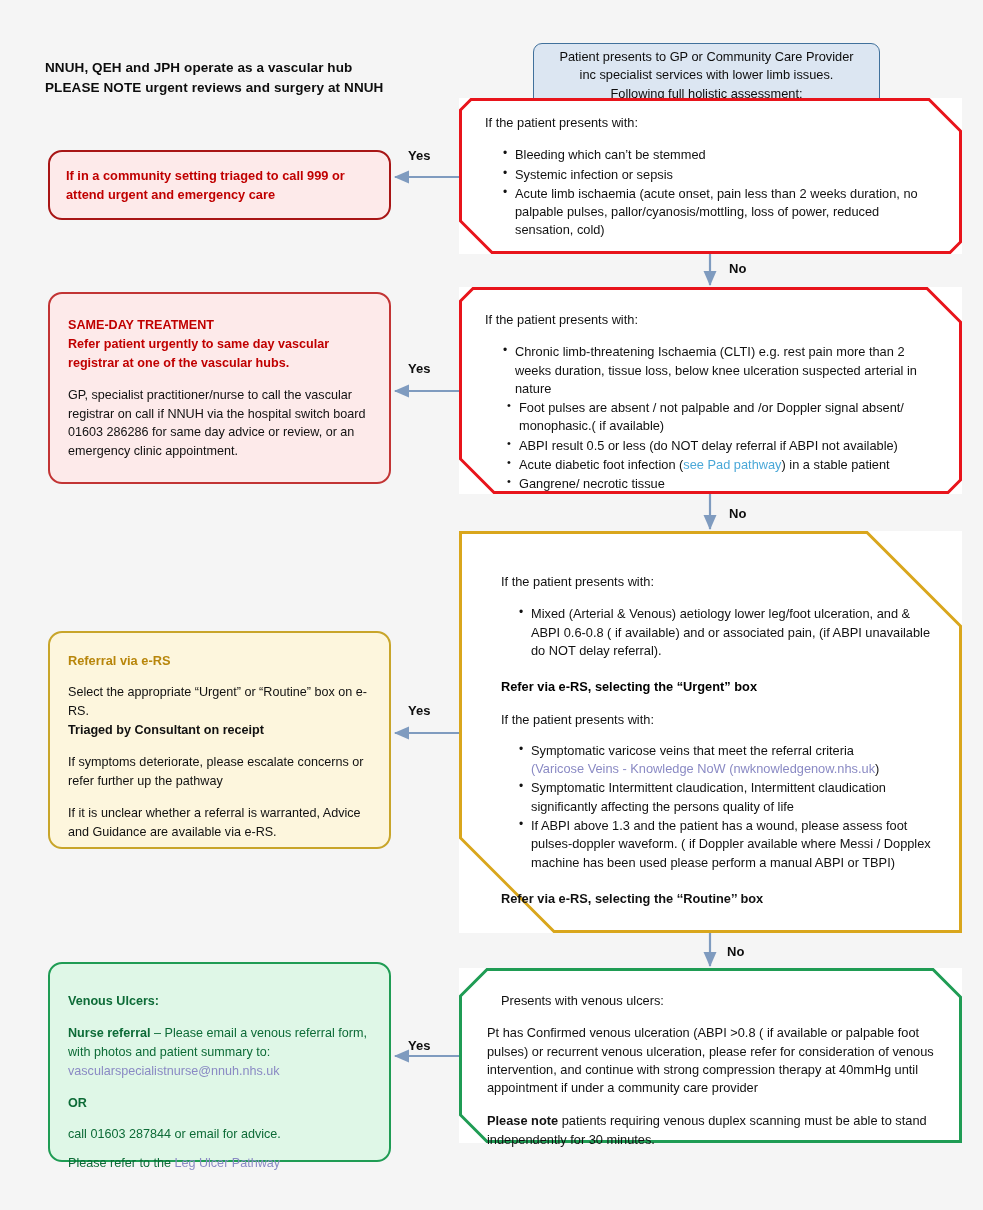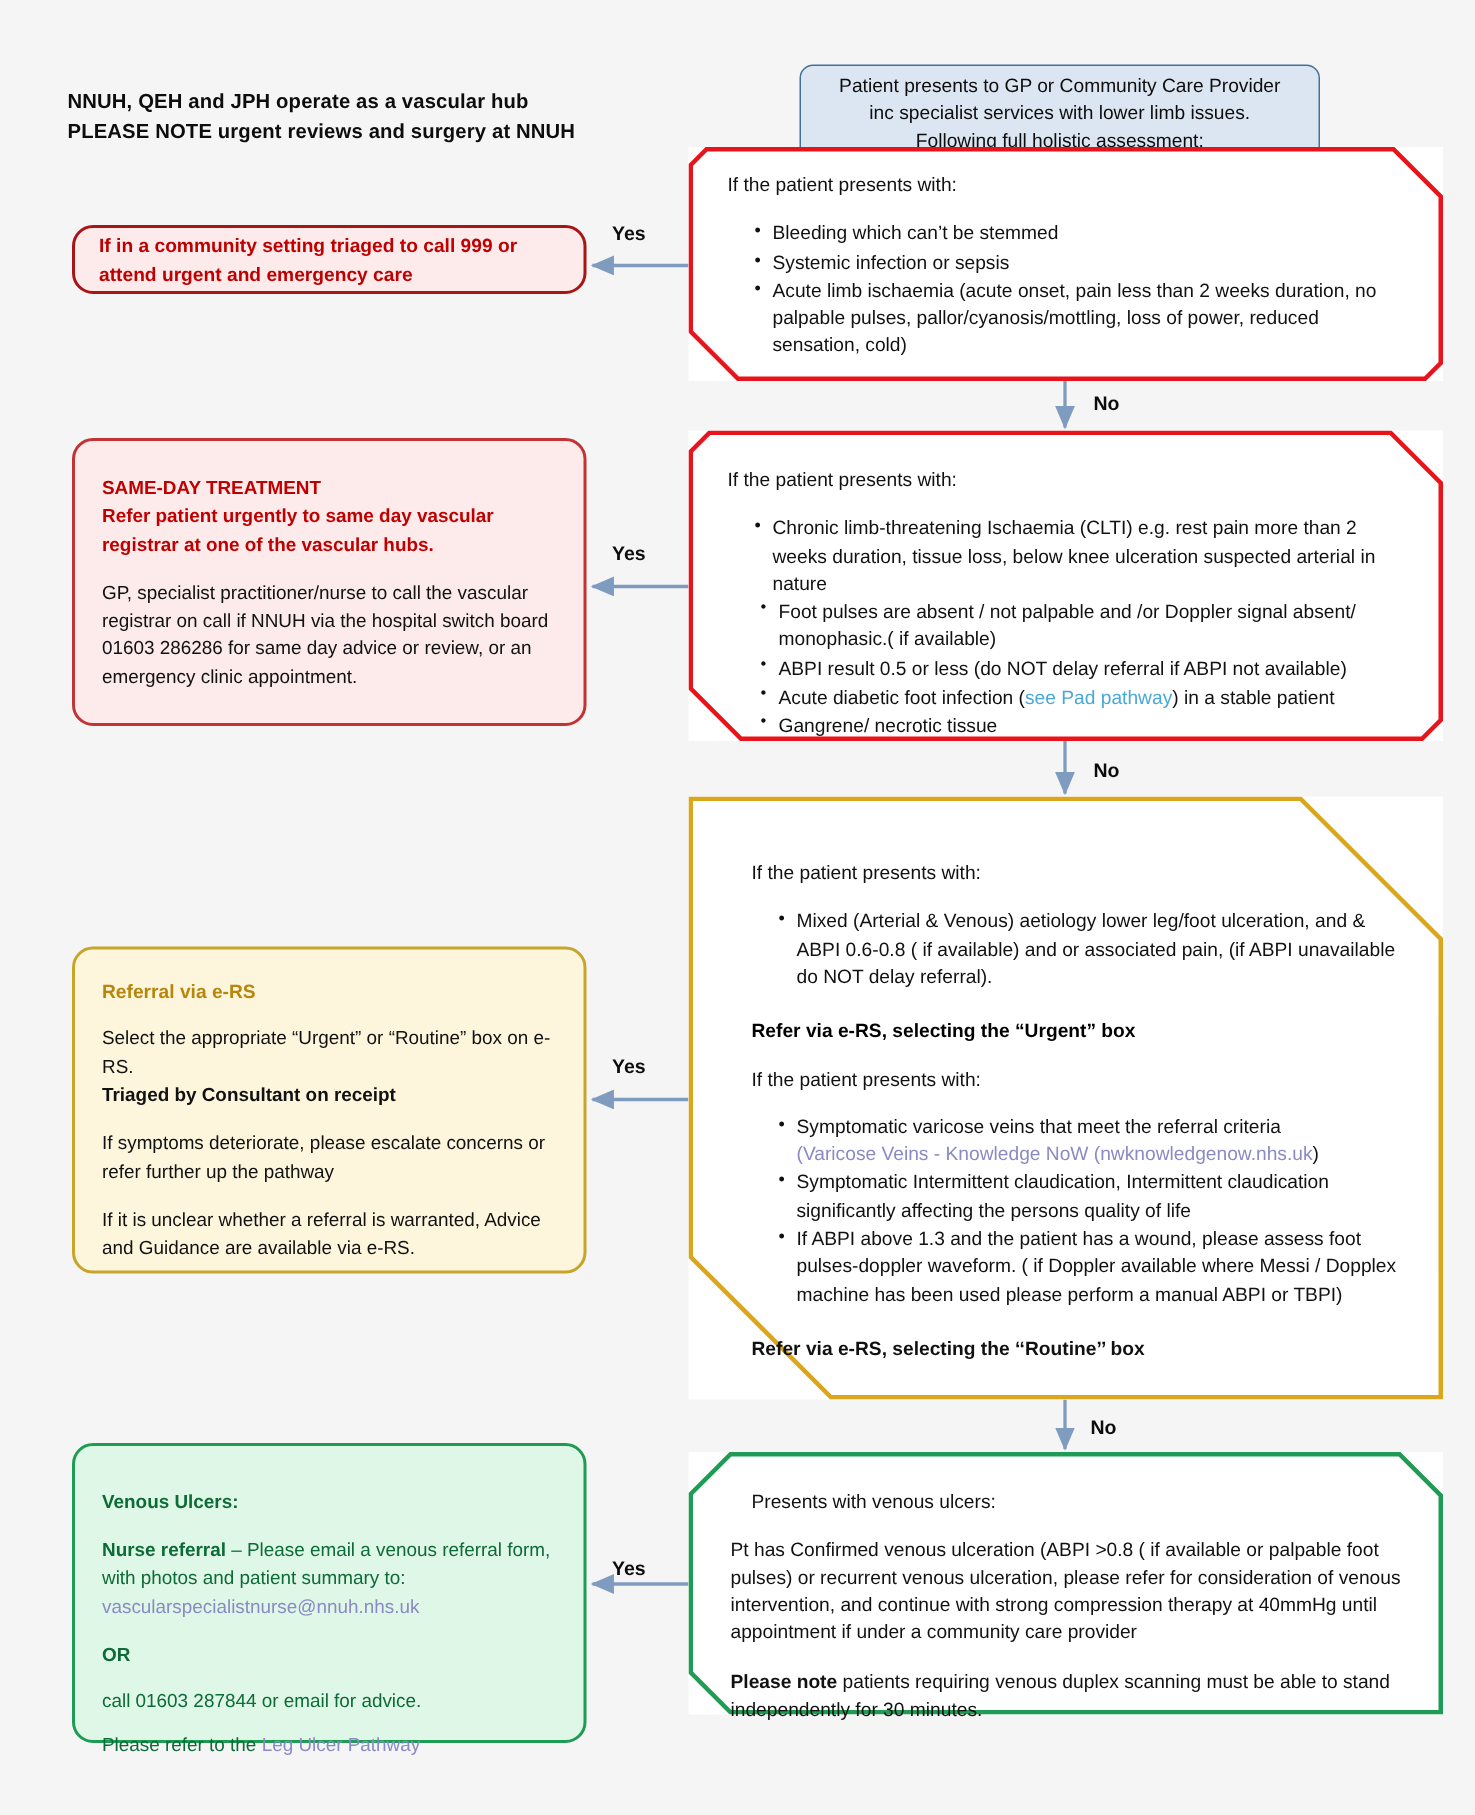--- a/index.html
+++ b/index.html
@@ -79,21 +79,21 @@
   .p-spaced { margin: 15px 0 0 0; }
   .p-spaced-lg { margin: 18px 0 0 0; }
 
   
   .action {
     border-radius: 14px;
     font-size: 12.6px; line-height: 1.5;
     padding: 14px 18px;
   }
   #act-999 {
-    left: 48px; top: 150px; width: 343px; height: 46px;
+    left: 48px; top: 150px; width: 343px; height: 70px;
     background: #fdeaea; border: 2px solid #a81515;
     color: #c00000; font-weight: bold; font-size: 12.8px;
     display: flex; align-items: center; line-height: 1.5;
     padding: 6px 16px;
   }
   #act-sameday {
     left: 48px; top: 292px; width: 343px; height: 192px;
     background: #fdeaea; border: 2px solid #c23434;
     color: #111; padding: 22px 18px;
   }

